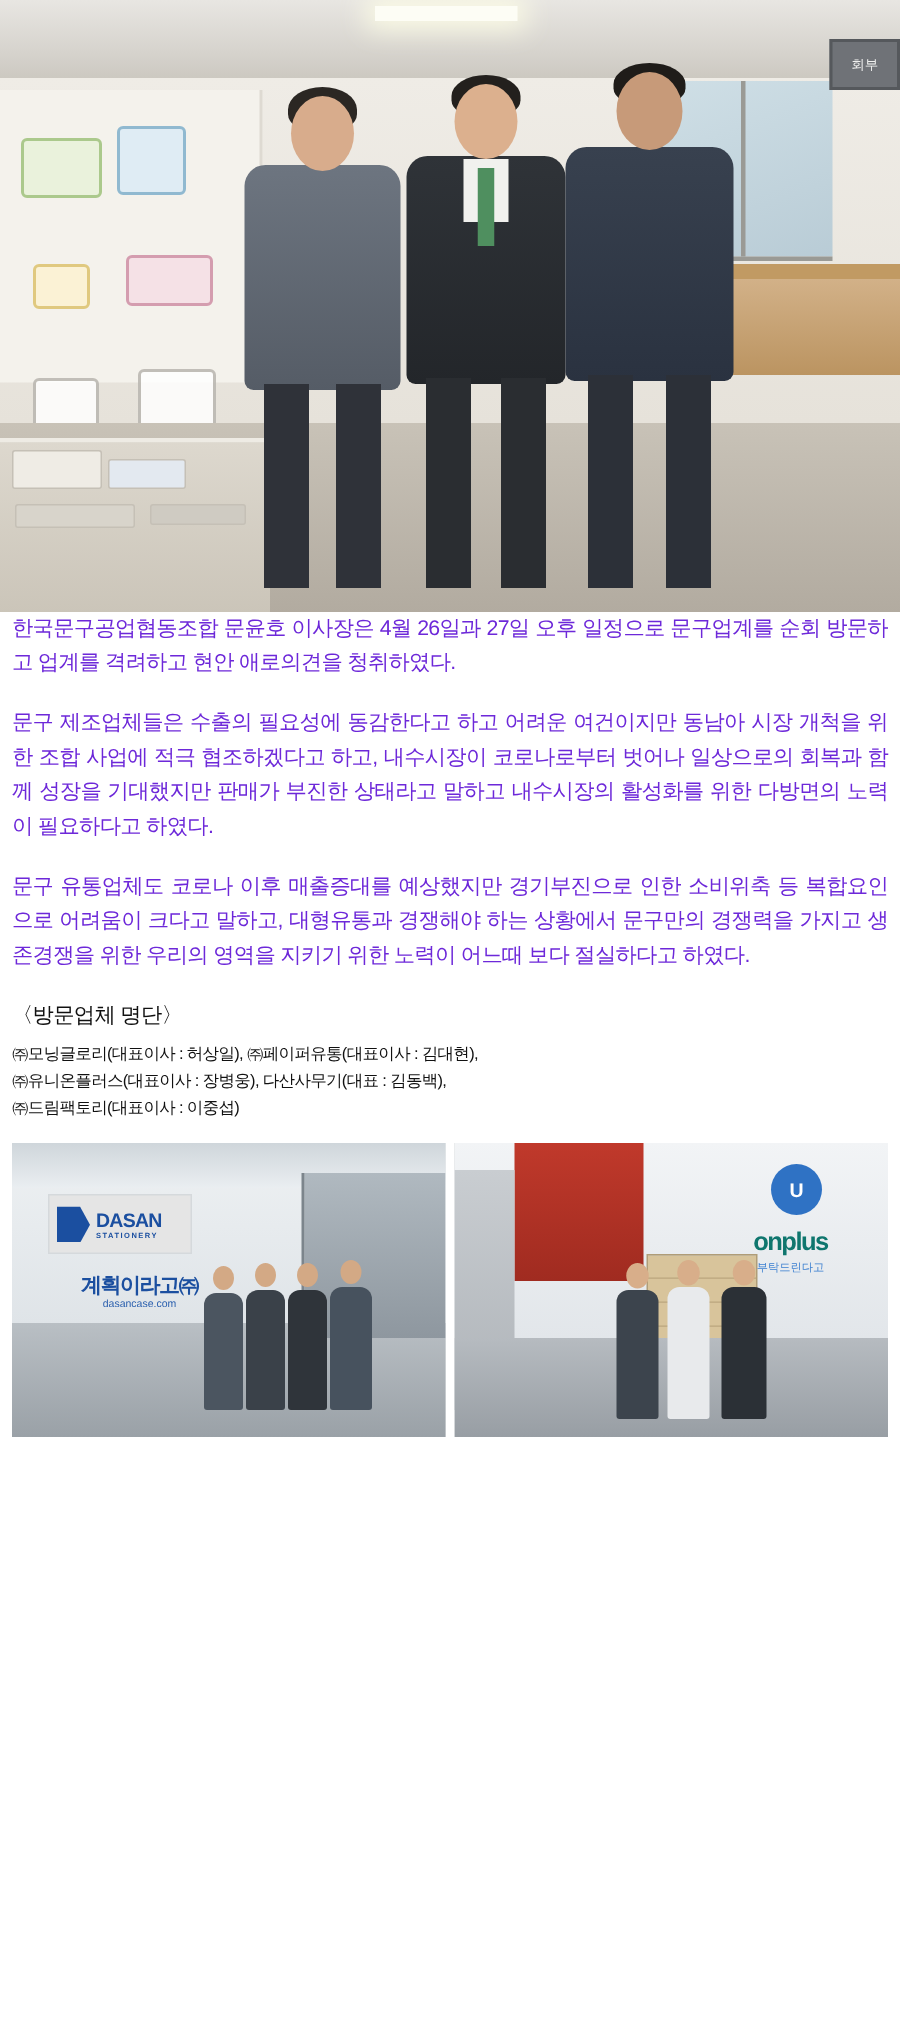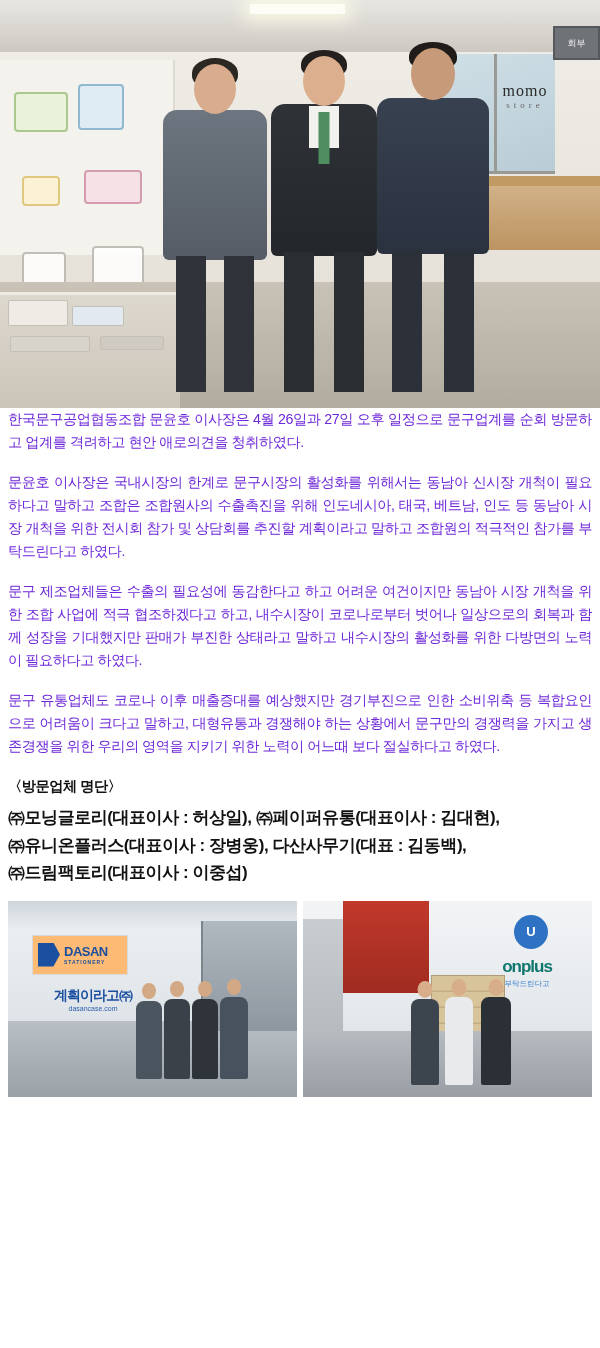--- a/index.html
+++ b/index.html
@@ -154,30 +154,29 @@
     margin: 0 0 17px 0;
     font-size: 14.2px;
     line-height: 1.62;
     letter-spacing: -0.45px;
     text-align: justify;
     color: #6d28d9;
   }
   .list-block {
     padding: 0 8px;
     margin-top: 4px;
-    font-weight: bold;
   }
   .list-block .list-title {
     font-size: 14.2px;
     line-height: 1.62;
     letter-spacing: -0.45px;
     margin-bottom: 6px;
   }
   .list-block .list-line {
-    font-size: 17px;
+    font-size: 11px;
     line-height: 1.62;
     letter-spacing: -0.45px;
   }
 
   
   .bottom-photos {
     display: flex;
     gap: 6px;
     padding: 14px 8px 12px 8px;
   }
@@ -197,21 +196,21 @@
   #photo-dasan .ceiling {
     position:absolute; left:0; top:0; width:290px; height:30px;
     background: linear-gradient(180deg,#cfd6db 0%,#eaeef1 100%);
   }
   #photo-dasan .floor {
     position:absolute; left:0; top:120px; width:290px; height:76px;
     background: linear-gradient(180deg,#b9bfc4 0%,#9aa1a7 100%);
   }
   #photo-dasan .logo-panel {
     position:absolute; left: 24px; top: 34px; width: 96px; height: 40px;
-    background:#fdba74; border:1px solid #d5d9dc;
+    background:#e5e5e5; border:1px solid #d5d9dc;
     display:flex; align-items:center; gap:4px; padding-left:5px;
   }
   #photo-dasan .logo-mark {
     width: 22px; height: 24px; background:#1b4fa0;
     clip-path: polygon(0 0, 70% 0, 100% 50%, 70% 100%, 0 100%);
   }
   #photo-dasan .logo-text { font-size: 13px; font-weight:bold; color:#1b4fa0; letter-spacing:-.5px; }
   #photo-dasan .logo-text small { display:block; font-size:5px; letter-spacing:1px; color:#1b4fa0;}
   #photo-dasan .brand {
     position:absolute; left: 30px; top: 86px; width: 110px;
@@ -275,24 +274,20 @@
 <body>
 
 <div class="article">
 
   <div class="hero">
     <div class="ceiling"></div>
     <div class="back-wall"></div>
     <div class="window"></div>
     <div class="sign-box">
       <span>회부</span>
-    </div>
-    <div class="momo">
-      <span>momo</span>
-      <small>store</small>
     </div>
     <div class="left-board"></div>
     <div class="doodle d1"></div>
     <div class="doodle d2"></div>
     <div class="doodle d3"></div>
     <div class="doodle d4"></div>
     <div class="doodle d5"></div>
     <div class="doodle d6"></div>
     <div class="shelf"></div>
     <div class="shelf2"></div>
@@ -332,21 +327,20 @@
       <div class="legs">
           <i></i>
           <i></i>
         </div>
     </div>
   </div>
 
 
   <div class="body-text">
     <p>한국문구공업협동조합 문윤호 이사장은 4월 26일과 27일 오후 일정으로 문구업계를 순회 방문하고 업계를 격려하고 현안 애로의견을 청취하였다.</p>
-    <p>문윤호 이사장은 국내시장의 한계로 문구시장의 활성화를 위해서는 동남아 신시장 개척이 필요하다고 말하고 조합은 조합원사의 수출촉진을 위해 인도네시아, 태국, 베트남, 인도 등 동남아 시장 개척을 위한 전시회 참가 및 상담회를 추진할 계획이라고 말하고 조합원의 적극적인 참가를 부탁드린다고 하였다.</p>
     <p>문구 제조업체들은 수출의 필요성에 동감한다고 하고 어려운 여건이지만 동남아 시장 개척을 위한 조합 사업에 적극 협조하겠다고 하고, 내수시장이 코로나로부터 벗어나 일상으로의 회복과 함께 성장을 기대했지만 판매가 부진한 상태라고 말하고 내수시장의 활성화를 위한 다방면의 노력이 필요하다고 하였다.</p>
     <p>문구 유통업체도 코로나 이후 매출증대를 예상했지만 경기부진으로 인한 소비위축 등 복합요인으로 어려움이 크다고 말하고, 대형유통과 경쟁해야 하는 상황에서 문구만의 경쟁력을 가지고 생존경쟁을 위한 우리의 영역을 지키기 위한 노력이 어느때 보다 절실하다고 하였다.</p>
   </div>
 
   <div class="list-block">
     <div class="list-title">〈방문업체 명단〉</div>
     <div class="list-line">㈜모닝글로리(대표이사 : 허상일), ㈜페이퍼유통(대표이사 : 김대현),</div>
     <div class="list-line">㈜유니온플러스(대표이사 : 장병웅), 다산사무기(대표 : 김동백),</div>
     <div class="list-line">㈜드림팩토리(대표이사 : 이중섭)</div>
   </div>

